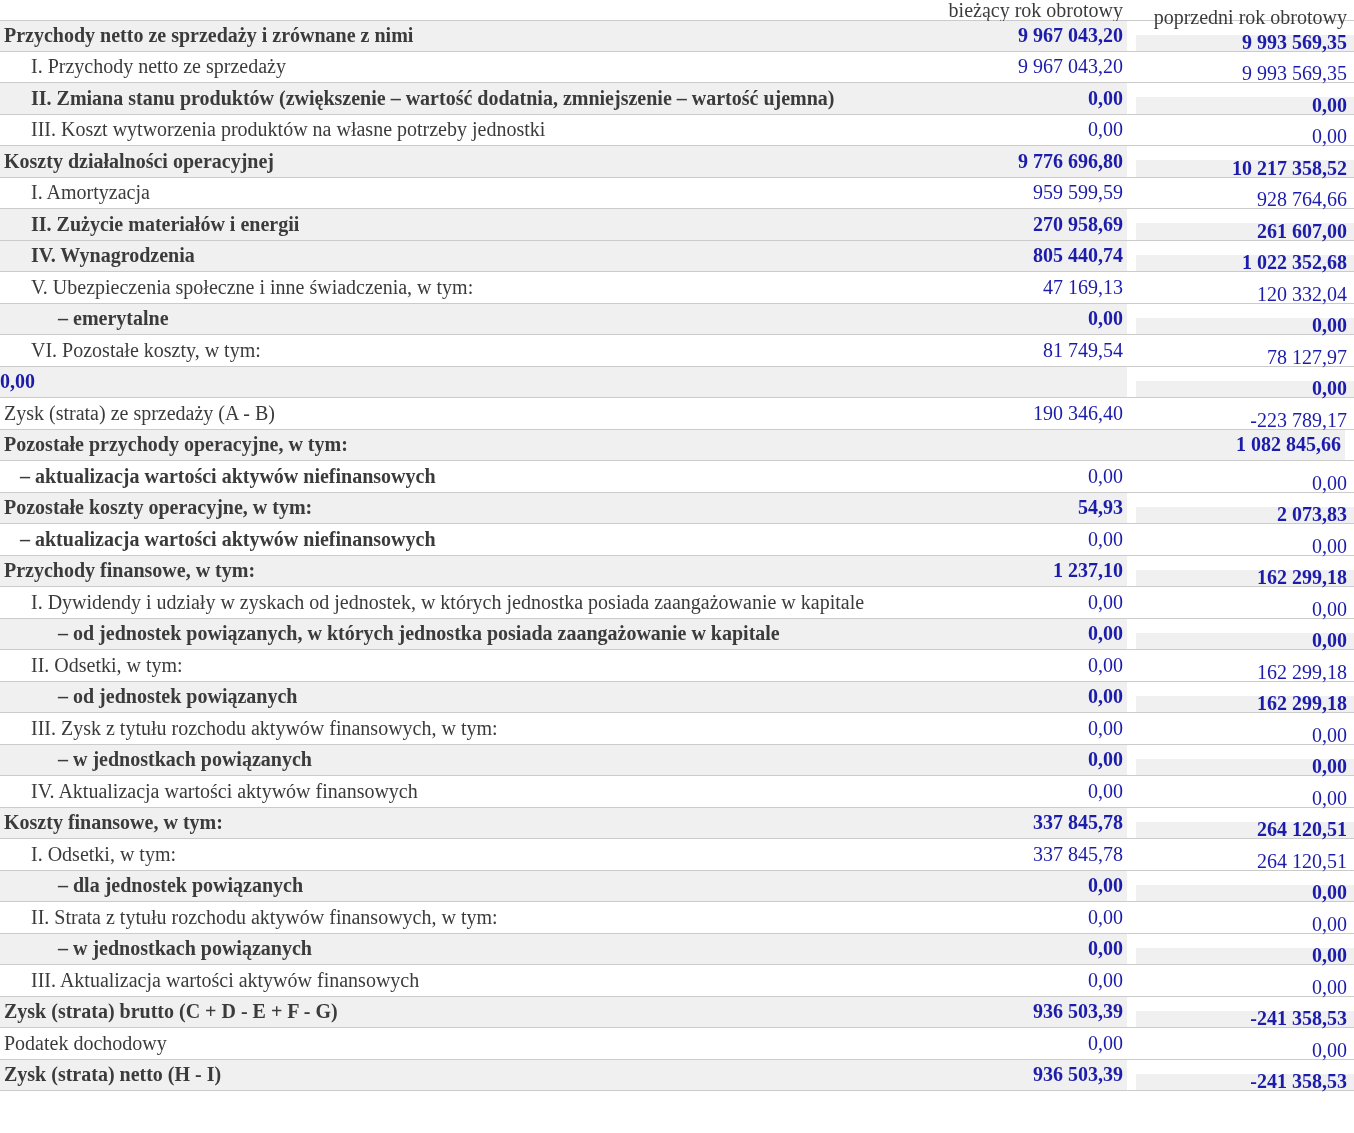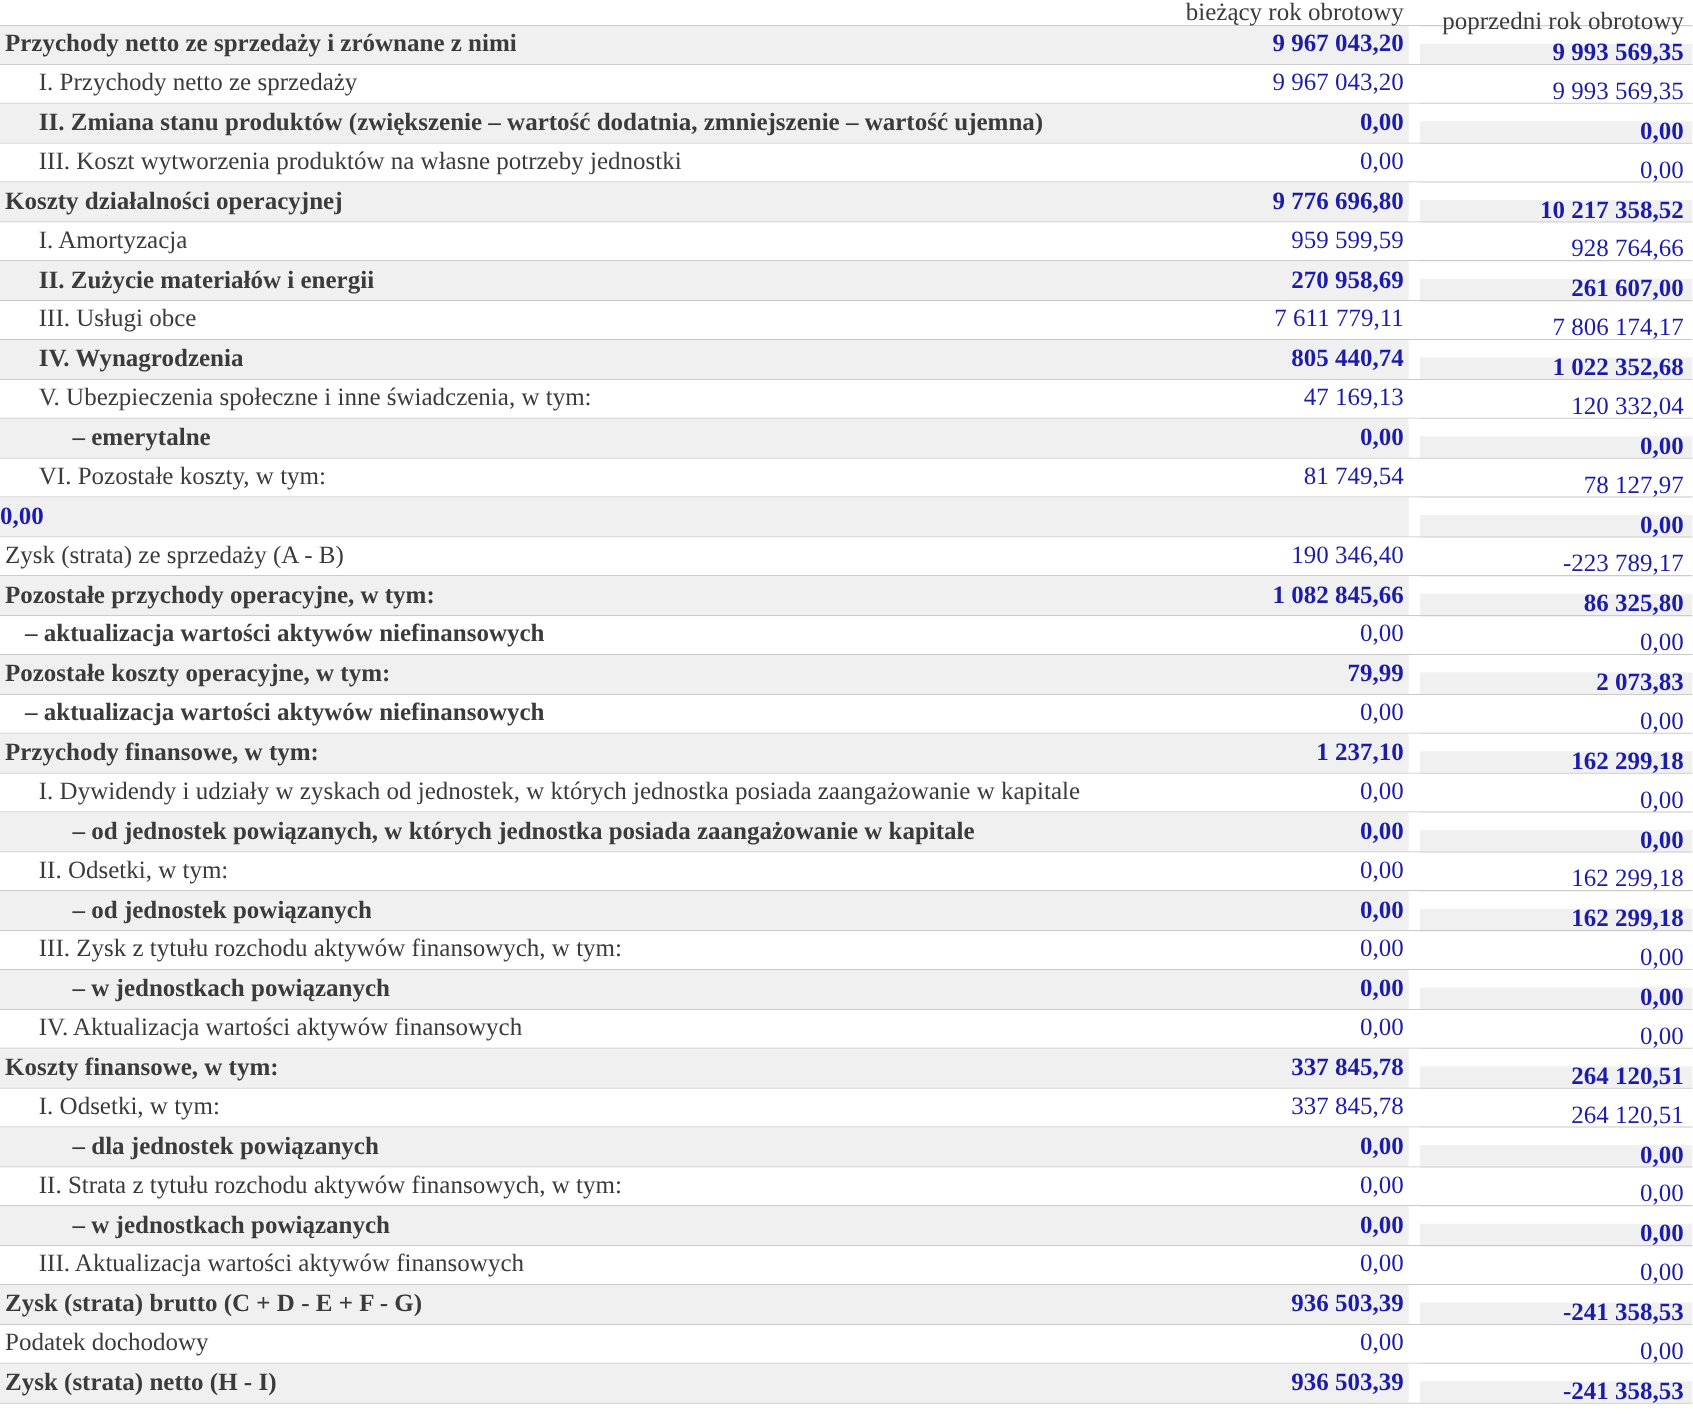--- a/index.html
+++ b/index.html
@@ -133,28 +133,20 @@
 
   <div class="row stripe">
     <div class="cell-main">
       <div class="label ind1">II. Zużycie materiałów i energii</div>
       <div class="val">270 958,69</div>
     </div>
     <div class="gutter"></div>
     <div class="cell-prev val">261 607,00</div>
   </div>
 
-  <div class="row plain">
-    <div class="cell-main">
-      <div class="label ind1">III. Usługi obce</div>
-      <div class="val">7 611 779,11</div>
-    </div>
-    <div class="gutter"></div>
-    <div class="cell-prev val">7 806 174,17</div>
-  </div>
 
   <div class="row stripe">
     <div class="cell-main">
       <div class="label ind1">IV. Wynagrodzenia</div>
       <div class="val">805 440,74</div>
     </div>
     <div class="gutter"></div>
     <div class="cell-prev val">1 022 352,68</div>
   </div>
 
@@ -201,36 +193,35 @@
     <div class="gutter"></div>
     <div class="cell-prev val">-223 789,17</div>
   </div>
 
   <div class="row stripe">
     <div class="cell-main">
       <div class="label ind0">Pozostałe przychody operacyjne, w tym:</div>
       <div class="val">1 082 845,66</div>
     </div>
     <div class="gutter"></div>
-    <div class="cell-prev val">86 325,80</div>
   </div>
 
   <div class="row plain">
     <div class="cell-main">
       <div class="label ind2">– aktualizacja wartości aktywów niefinansowych</div>
       <div class="val">0,00</div>
     </div>
     <div class="gutter"></div>
     <div class="cell-prev val">0,00</div>
   </div>
 
   <div class="row stripe">
     <div class="cell-main">
       <div class="label ind0">Pozostałe koszty operacyjne, w tym:</div>
-      <div class="val">79,99</div>
+      <div class="val">54,93</div>
     </div>
     <div class="gutter"></div>
     <div class="cell-prev val">2 073,83</div>
   </div>
 
   <div class="row plain">
     <div class="cell-main">
       <div class="label ind2">– aktualizacja wartości aktywów niefinansowych</div>
       <div class="val">0,00</div>
     </div>

